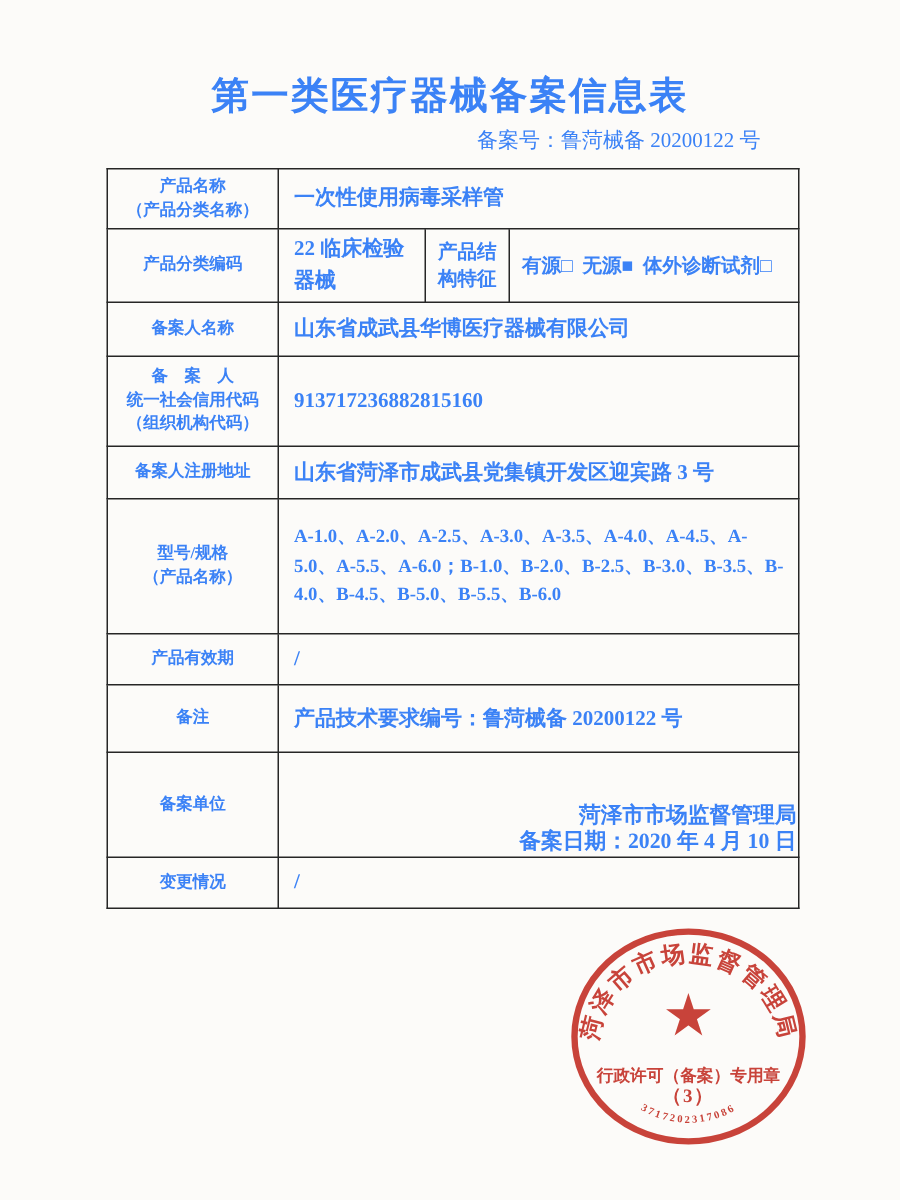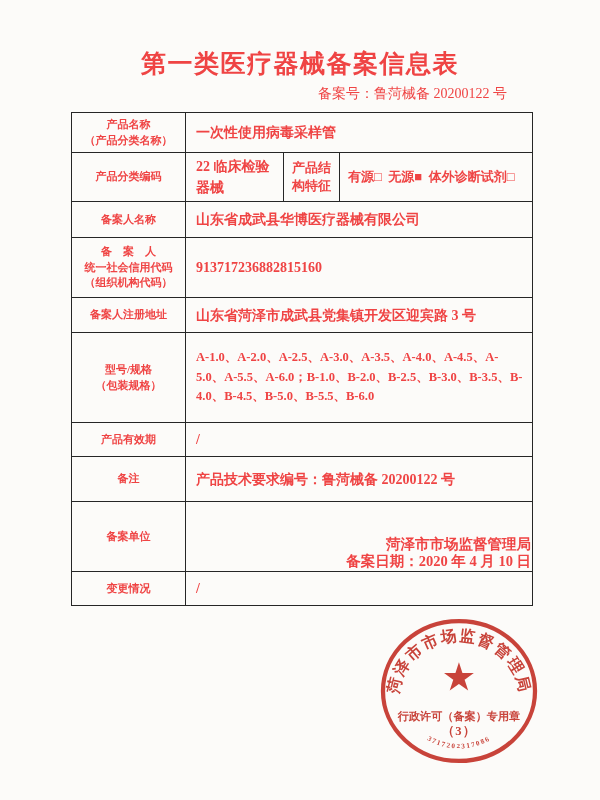--- a/index.html
+++ b/index.html
@@ -1,20 +1,20 @@
 <!DOCTYPE html>
 <html><head>
 <meta charset="utf-8">
 <style>
   html,body{margin:0;padding:0;}
   .page{
     position:relative;
     width:600px;height:800px;
     background:#fcfbf9;
-    color:#ef4444;
+    color:#3b82f6;
     font-family:"Liberation Serif", serif;
     overflow:hidden;
   }
   .doc-title{
     position:absolute;top:47px;left:0;width:100%;
     text-align:center;
     font-family:"Liberation Sans", sans-serif;
     font-size:25px;font-weight:700;letter-spacing:1.5px;
     margin:0;
   }
@@ -108,21 +108,21 @@
 统一社会信用代码
 （组织机构代码）</th>
         <td class="val" colspan="3">913717236882815160</td>
       </tr>
       <tr style="height:35px">
         <th class="lbl">备案人注册地址</th>
         <td class="val" colspan="3">山东省菏泽市成武县党集镇开发区迎宾路 3 号</td>
       </tr>
       <tr style="height:90px">
         <th class="lbl">型号/规格
-（包装规格）</th>
+（产品名称）</th>
         <td class="val model-cell" colspan="3">A-1.0、A-2.0、A-2.5、A-3.0、A-3.5、A-4.0、A-4.5、A-5.0、A-5.5、A-6.0；B-1.0、B-2.0、B-2.5、B-3.0、B-3.5、B-4.0、B-4.5、B-5.0、B-5.5、B-6.0</td>
       </tr>
       <tr style="height:34px">
         <th class="lbl">产品有效期</th>
         <td class="val" colspan="3">/</td>
       </tr>
       <tr style="height:45px">
         <th class="lbl">备注</th>
         <td class="val" colspan="3">产品技术要求编号：鲁菏械备 20200122 号</td>
       </tr>

